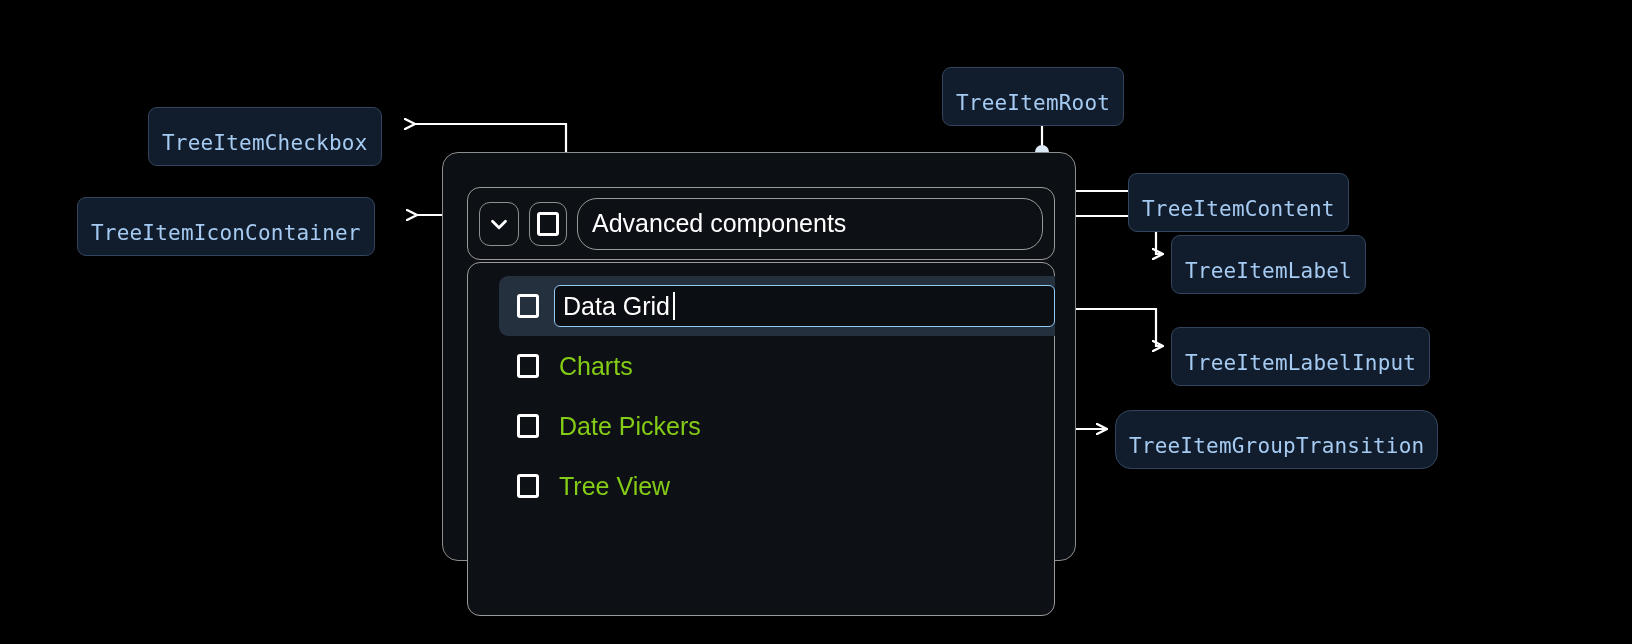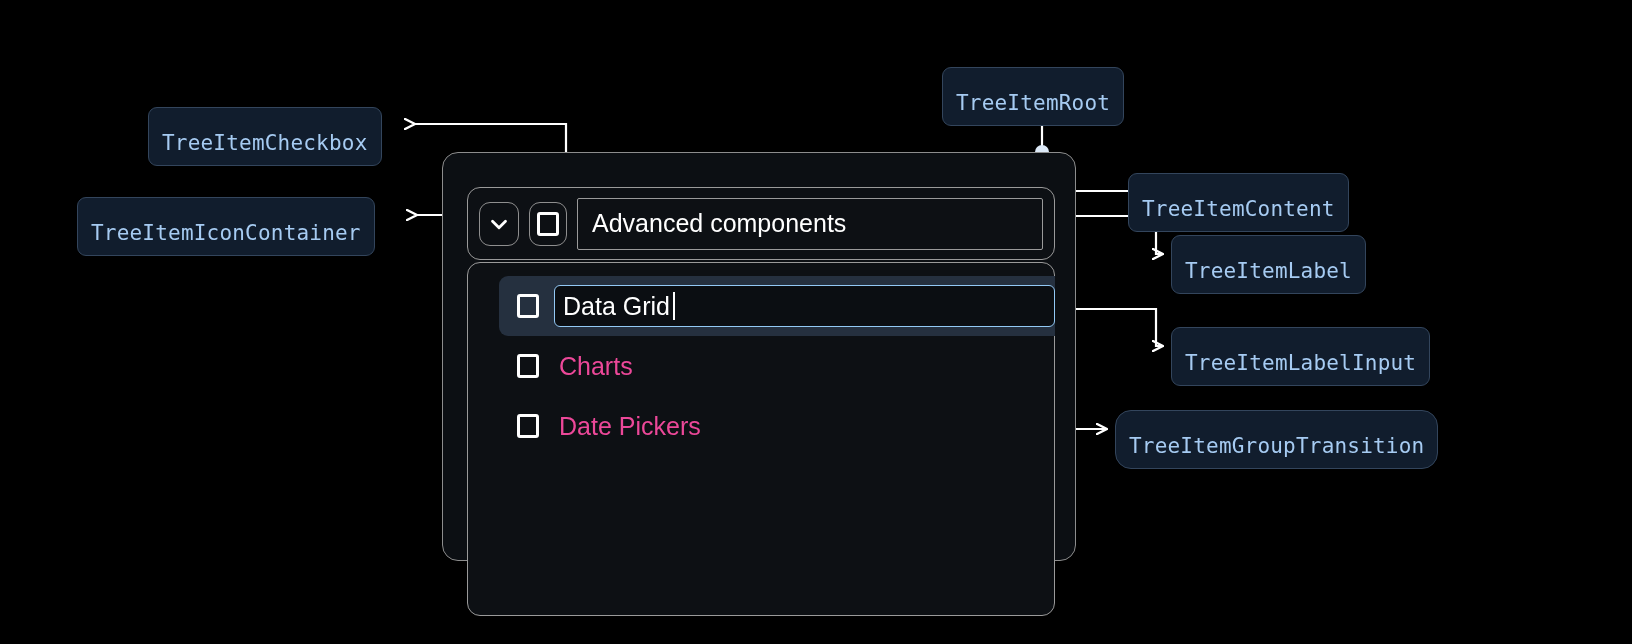--- a/index.html
+++ b/index.html
@@ -106,21 +106,21 @@
     height: 24px;
     border: 3px solid #ffffff;
     border-radius: 3px;
     box-sizing: border-box;
   }
 
   .label-box {
     flex: 1 1 auto;
     height: 52px;
     border: 1px solid #9a9a9a;
-    border-radius: 2px;
+    border-radius: 20px;
     box-sizing: border-box;
     display: flex;
     align-items: center;
     padding-left: 14px;
     color: #ffffff;
     font-size: 25px;
   }
 
   
   .group-transition {
@@ -154,21 +154,21 @@
   .child-cb {
     width: 22px;
     height: 24px;
     flex: 0 0 auto;
     border: 3px solid #ffffff;
     border-radius: 3px;
     box-sizing: border-box;
   }
   .child-label {
     margin-left: 20px;
-    color: #ec4899;
+    color: #84cc16;
     font-size: 25px;
     line-height: 1;
   }
   .child-input {
     margin-left: 15px;
     flex: 1 1 auto;
     height: 42px;
     background: #0b0e12;
     border: 1px solid #93c9f5;
     border-radius: 6px;
@@ -293,17 +293,21 @@
       <div class="child-row">
         <span class="child-cb"></span>
         <span class="child-label">Charts</span>
       </div>
 
       <div class="child-row">
         <span class="child-cb"></span>
         <span class="child-label">Date Pickers</span>
       </div>
 
+      <div class="child-row">
+        <span class="child-cb"></span>
+        <span class="child-label">Tree View</span>
+      </div>
 
     </div>
   </div>
 
 </div>
 
 </body></html>

